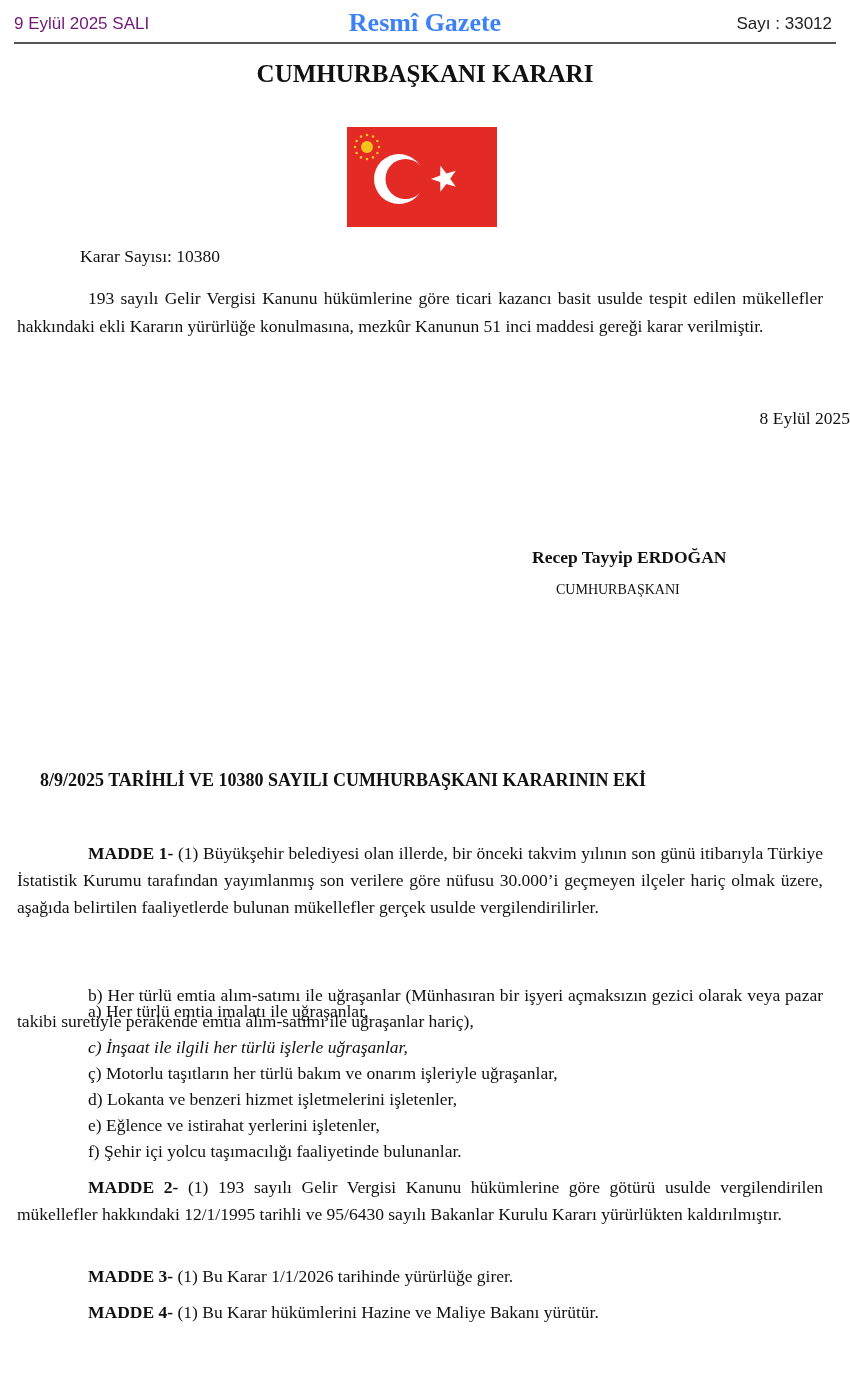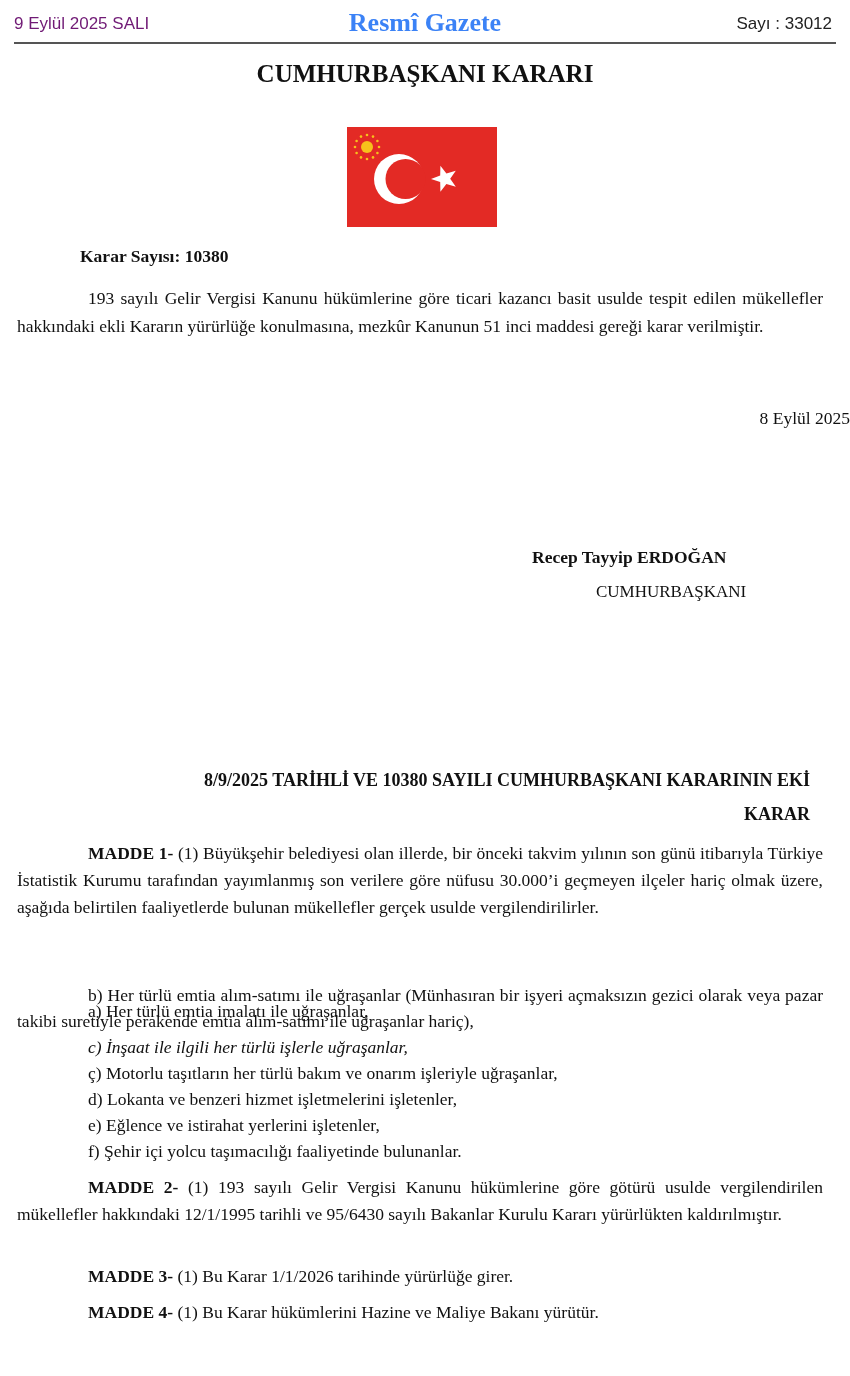--- a/index.html
+++ b/index.html
@@ -10,31 +10,31 @@
   .masthead { position: absolute; left: 14px; right: 14px; top: 6px; height: 34px; }
   .masthead .date { position: absolute; left: 0; top: 8px; font-size: 17px; color: #701a75; }
   .masthead .title { position: absolute; left: 0; right: 0; top: 2px; text-align: center; font-size: 26px; font-weight: bold; color: #3b82f6; }
   .masthead .issue { position: absolute; right: 4px; top: 8px; font-size: 17px; color: #222; }
   .rule { position: absolute; left: 14px; right: 14px; top: 42px; height: 2px; background: #555; }
 
   .doc-title { position: absolute; left: 0; right: 0; top: 60px; text-align: center; font-size: 25px; font-weight: bold; }
 
   .flag { position: absolute; left: 347px; top: 127px; width: 150px; height: 100px; background: #e32a25; }
 
-  .karar-no { position: absolute; left: 80px; top: 246px; font-size: 17.5px; font-weight: bold; text-align: right; }
+  .karar-no { position: absolute; left: 80px; top: 246px; font-size: 17.5px; font-weight: normal; text-align: right; }
 
   .para { position: absolute; left: 17px; width: 806px; font-size: 17.5px; line-height: 28px; text-align: justify; }
   .para .indent { display: inline-block; width: 71px; }
 
   .date-center { position: absolute; left: 0; right: 0; top: 408px; text-align: right; font-size: 17.5px; }
 
   .signer { position: absolute; left: 532px; top: 547px; font-size: 17.5px; font-weight: bold; }
-  .signer-title { position: absolute; left: 556px; top: 582px; font-size: 17px; margin-left: 40px; }
+  .signer-title { position: absolute; left: 556px; top: 582px; font-size: 14px; }
 
-  .ek-title { position: absolute; left: 40px; right: 40px; top: 763px; text-align: right; font-size: 18px; font-weight: bold; line-height: 34px; }
+  .ek-title { position: absolute; left: 40px; right: 40px; top: 763px; text-align: left; font-size: 18px; font-weight: bold; line-height: 34px; }
 
   .list-item { position: absolute; left: 88px; font-size: 17.5px; line-height: 26px; }
   .list-wrap { position: absolute; left: 17px; width: 806px; font-size: 17.5px; line-height: 26px; text-align: justify; }
   .list-wrap .indent { display: inline-block; width: 71px; }
 
   b { font-weight: bold; }
 </style>
 </head>
 <body>
 
@@ -78,21 +78,20 @@
 
 <div class="para serif" style="top:284px;"><span class="indent"></span><span>193 sayılı Gelir Vergisi Kanunu hükümlerine göre ticari kazancı basit usulde tespit edilen mükellefler hakkındaki ekli Kararın yürürlüğe konulmasına, mezkûr Kanunun 51 inci maddesi gereği karar verilmiştir.</span></div>
 
 <div class="date-center serif">8 Eylül 2025</div>
 
 <div class="signer serif">Recep Tayyip ERDOĞAN</div>
 <div class="signer-title serif">CUMHURBAŞKANI</div>
 
 <div class="ek-title serif">
   <div>8/9/2025 TARİHLİ VE 10380 SAYILI CUMHURBAŞKANI KARARININ EKİ</div>
-  <div>KARAR</div>
 </div>
 
 <div class="para serif" style="top:840px;line-height:27px;"><span class="indent"></span><b>MADDE 1-</b> <span>(1) Büyükşehir belediyesi olan illerde, bir önceki takvim yılının son günü itibarıyla Türkiye İstatistik Kurumu tarafından yayımlanmış son verilere göre nüfusu 30.000’i geçmeyen ilçeler hariç olmak üzere, aşağıda belirtilen faaliyetlerde bulunan mükellefler gerçek usulde vergilendirilirler.</span></div>
 
 <div class="list-item serif" style="top:956px;margin-top:42px;">a) Her türlü emtia imalatı ile uğraşanlar,</div>
 <div class="list-wrap serif" style="top:982px;"><span class="indent"></span><span>b) Her türlü emtia alım-satımı ile uğraşanlar (Münhasıran bir işyeri açmaksızın gezici olarak veya pazar takibi suretiyle perakende emtia alım-satımı ile uğraşanlar hariç),</span></div>
 <div class="list-item serif" style="top:1034px;font-style:italic;">c)  İnşaat ile ilgili her türlü işlerle uğraşanlar,</div>
 <div class="list-item serif" style="top:1060px;">ç) Motorlu taşıtların her türlü bakım ve onarım işleriyle uğraşanlar,</div>
 <div class="list-item serif" style="top:1086px;font-family:Liberation Serif, serif;">d) Lokanta ve benzeri hizmet işletmelerini işletenler,</div>
 <div class="list-item serif" style="top:1112px;">e) Eğlence ve istirahat yerlerini işletenler,</div>

